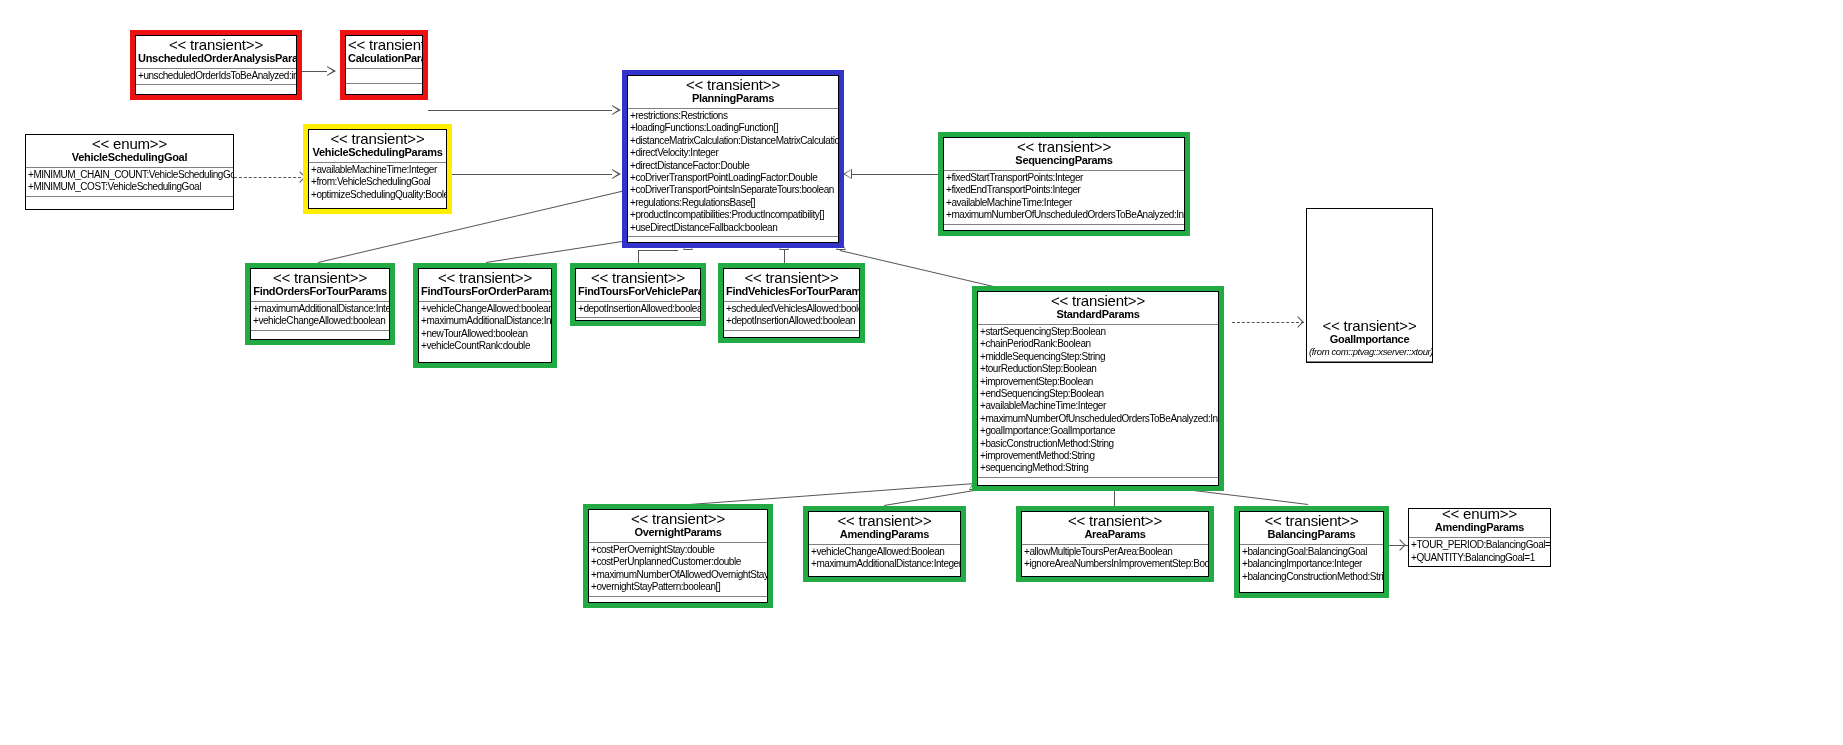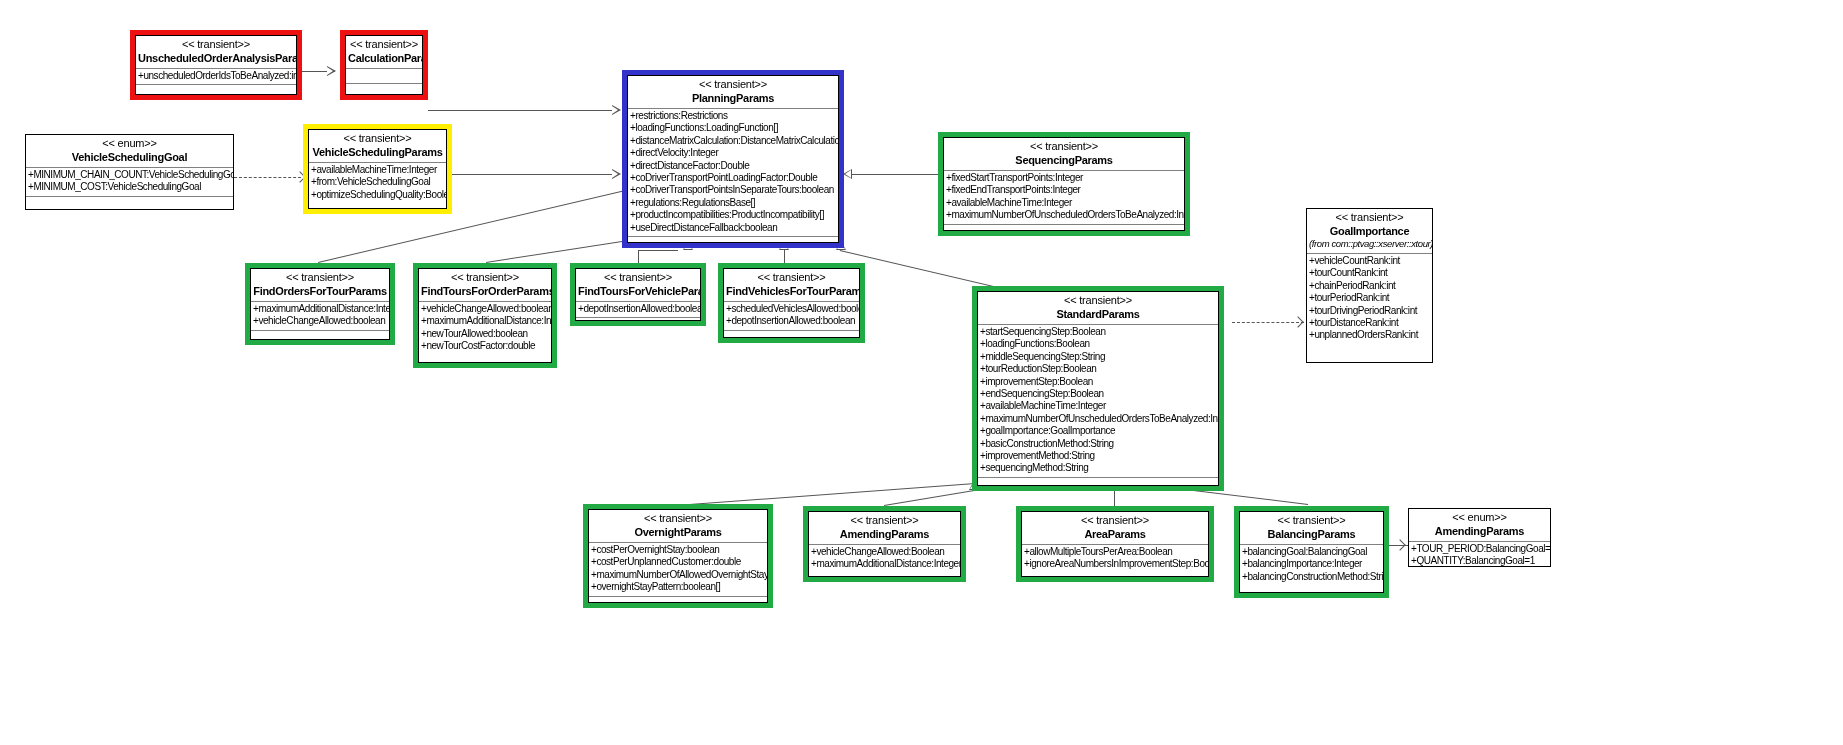--- a/index.html
+++ b/index.html
@@ -31,29 +31,29 @@
   .uml.plain  { border: 1px solid #000000; }
 
   .uml-inner {
     flex: 1 1 auto;
     border: 1px solid #000000;
     background: #ffffff;
     display: flex;
     flex-direction: column;
     overflow: hidden;
   }
-  .uml.plain > .uml-inner { border: none; }
+  .uml.plain > .uml-inner { border: none; justify-content: flex-end; }
 
   .uml-head {
     text-align: center;
     padding: 2px 2px 3px 2px;
     flex: 0 0 auto;
   }
   .stereotype {
-    font-size: 11px;
+    font-size: 15px;
     color: #000;
     line-height: 13px;
     letter-spacing: -0.2px;
     white-space: nowrap;
   }
   .cls-name {
     font-size: 11px;
     font-weight: bold;
     color: #000;
     line-height: 14px;
@@ -338,29 +338,20 @@
   </div>
 
   <div class="uml plain" style="left:1306px; top:208px; width:127px; height:155px;">
     <div class="uml-inner">
       <div class="uml-head">
         <div class="stereotype">&lt;&lt; transient&gt;&gt;</div>
         <div class="cls-name italic">GoalImportance</div>
         <div class="pkg">(from com::ptvag::xserver::xtour)</div>
       </div>
       <div class="uml-sep"></div>
-      <div class="uml-attrs">
-        <div class="attr">+vehicleCountRank:int</div>
-        <div class="attr">+tourCountRank:int</div>
-        <div class="attr">+chainPeriodRank:int</div>
-        <div class="attr">+tourPeriodRank:int</div>
-        <div class="attr">+tourDrivingPeriodRank:int</div>
-        <div class="attr">+tourDistanceRank:int</div>
-        <div class="attr">+unplannedOrdersRank:int</div>
-      </div>
     </div>
   </div>
 
   <div class="uml green" style="left:245px; top:263px; width:150px; height:82px;">
     <div class="uml-inner">
       <div class="uml-head">
         <div class="stereotype">&lt;&lt; transient&gt;&gt;</div>
         <div class="cls-name">FindOrdersForTourParams</div>
       </div>
       <div class="uml-sep"></div>
@@ -377,21 +368,21 @@
     <div class="uml-inner">
       <div class="uml-head">
         <div class="stereotype">&lt;&lt; transient&gt;&gt;</div>
         <div class="cls-name">FindToursForOrderParams</div>
       </div>
       <div class="uml-sep"></div>
       <div class="uml-attrs">
         <div class="attr">+vehicleChangeAllowed:boolean</div>
         <div class="attr">+maximumAdditionalDistance:Integer</div>
         <div class="attr">+newTourAllowed:boolean</div>
-        <div class="attr">+newTourCostFactor:double</div>
+        <div class="attr">+vehicleCountRank:double</div>
       </div>
     </div>
   </div>
 
   <div class="uml green" style="left:570px; top:263px; width:136px; height:63px;">
     <div class="uml-inner">
       <div class="uml-head">
         <div class="stereotype">&lt;&lt; transient&gt;&gt;</div>
         <div class="cls-name">FindToursForVehicleParams</div>
       </div>
@@ -422,21 +413,21 @@
 
   <div class="uml green" style="left:972px; top:286px; width:252px; height:205px;">
     <div class="uml-inner">
       <div class="uml-head">
         <div class="stereotype">&lt;&lt; transient&gt;&gt;</div>
         <div class="cls-name">StandardParams</div>
       </div>
       <div class="uml-sep"></div>
       <div class="uml-attrs">
         <div class="attr">+startSequencingStep:Boolean</div>
-        <div class="attr">+loadingFunctions:Boolean</div>
+        <div class="attr">+chainPeriodRank:Boolean</div>
         <div class="attr">+middleSequencingStep:String</div>
         <div class="attr">+tourReductionStep:Boolean</div>
         <div class="attr">+improvementStep:Boolean</div>
         <div class="attr">+endSequencingStep:Boolean</div>
         <div class="attr">+availableMachineTime:Integer</div>
         <div class="attr">+maximumNumberOfUnscheduledOrdersToBeAnalyzed:Integer</div>
         <div class="attr">+goalImportance:GoalImportance</div>
         <div class="attr">+basicConstructionMethod:String</div>
         <div class="attr">+improvementMethod:String</div>
         <div class="attr">+sequencingMethod:String</div>
@@ -447,21 +438,21 @@
   </div>
 
   <div class="uml green" style="left:583px; top:504px; width:190px; height:104px;">
     <div class="uml-inner">
       <div class="uml-head">
         <div class="stereotype">&lt;&lt; transient&gt;&gt;</div>
         <div class="cls-name">OvernightParams</div>
       </div>
       <div class="uml-sep"></div>
       <div class="uml-attrs">
-        <div class="attr">+costPerOvernightStay:boolean</div>
+        <div class="attr">+costPerOvernightStay:double</div>
         <div class="attr">+costPerUnplannedCustomer:double</div>
         <div class="attr">+maximumNumberOfAllowedOvernightStays:int</div>
         <div class="attr">+overnightStayPattern:boolean[]</div>
       </div>
       <div class="uml-sep"></div>
       <div class="uml-ops"></div>
     </div>
   </div>
 
   <div class="uml green" style="left:803px; top:506px; width:163px; height:76px;">

